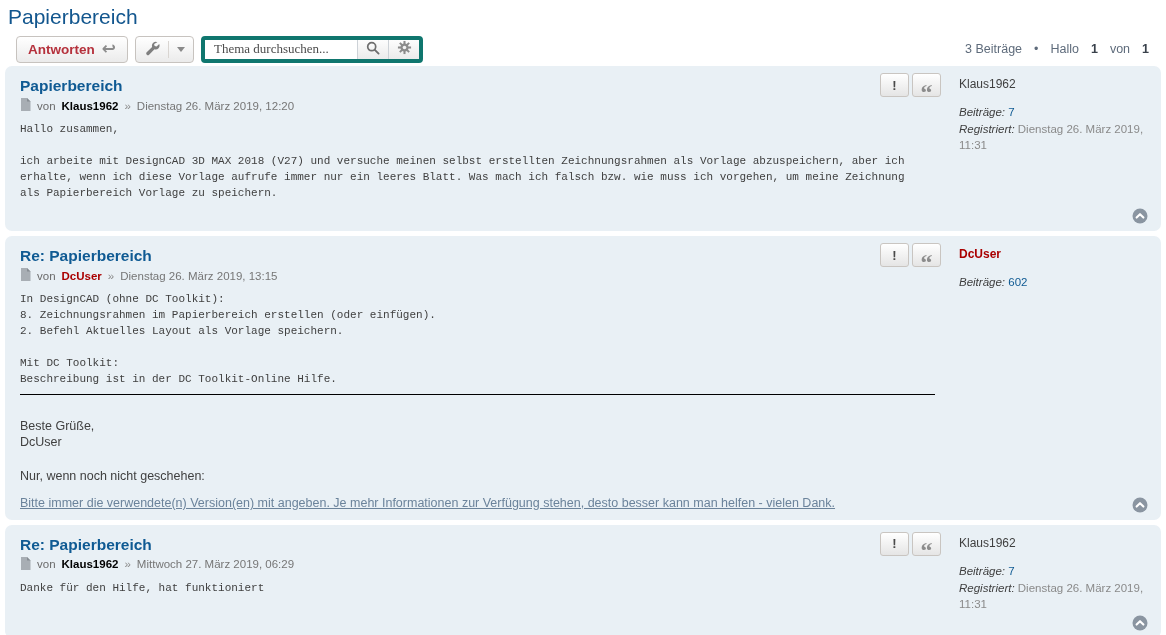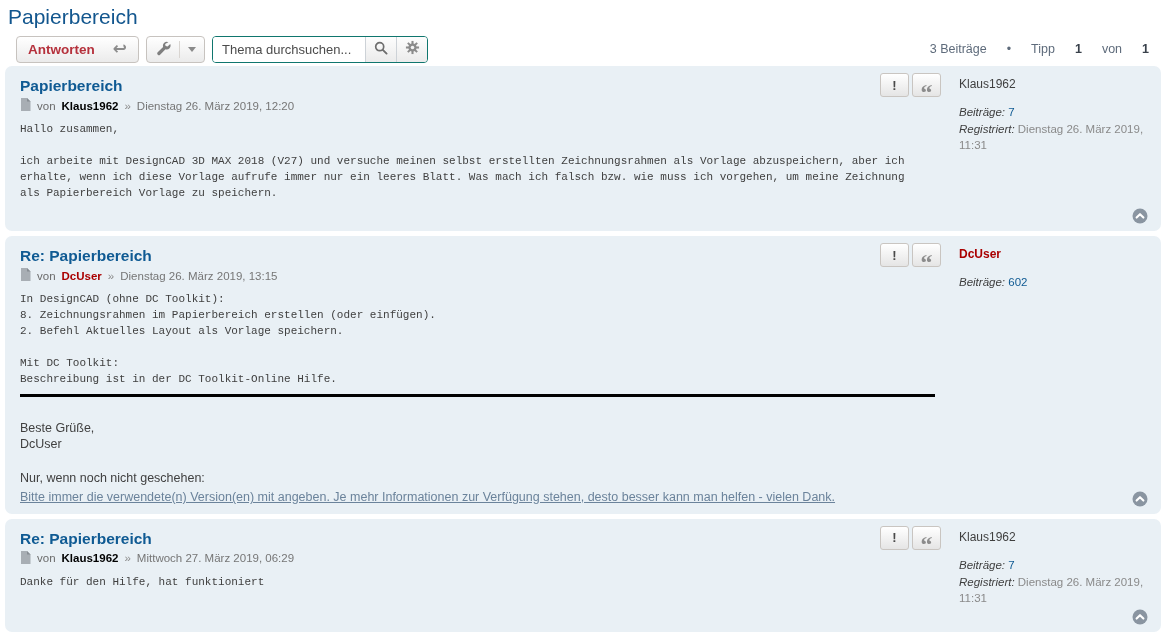--- a/index.html
+++ b/index.html
@@ -13,44 +13,44 @@
   
   .page-header { padding:3px 8px 0 8px; }
   .topic-page-title {
     font-size:21px; font-weight:400; color:#12568E;
     margin:2px 0 7px 0; line-height:1.1;
   }
   .toolbar { display:flex; align-items:center; gap:7px; padding:0 8px; height:28px; }
   .btn {
     height:27px; border:1px solid #C7C3BF; border-radius:4px;
     background:linear-gradient(#ffffff,#ebebeb);
-    display:inline-flex; align-items:center; padding:0 11px; gap:18px;
+    display:inline-flex; align-items:center; padding:0 11px; gap:7px;
     cursor:pointer; font-family:inherit;
   }
   .reply-label { color:#B5313C; font-weight:bold; font-size:13.5px; }
   .reply-arrow { color:#8C8C8C; font-size:17px; font-weight:bold; line-height:1;
                  font-family:"DejaVu Sans", sans-serif; margin-top:-2px; }
   .tools-btn { padding:0 8px; gap:8px; }
   .tools-sep { width:1px; height:17px; background:#D9D5D1; }
   .caret-down { width:0; height:0; border:4px solid transparent; border-top:5px solid #8A8A8A; margin-top:5px; }
   .search-group {
     display:flex; align-items:stretch; height:27px;
-    border:1px solid #0f766e; border-radius:4px; background:#fff; overflow:hidden;
+    border:4px solid #0f766e; border-radius:4px; background:#fff; overflow:hidden;font-family:Liberation Serif, serif;
   }
   .search-input {
     border:none; outline:none; width:152px; padding:0 9px;
     font-size:13px; color:#333; font-family:inherit; background:#fff;
   }
   .search-input::placeholder { color:#4c4c4c; opacity:1; }
   .seg {
     width:31px; border:none; border-left:1px solid #CDD2D7;
     background:linear-gradient(#fdfdfd,#ebebeb);
     display:flex; align-items:center; justify-content:center; cursor:pointer;
   }
-  .topic-meta { margin-left:auto; font-size:12.5px; color:#5E6B7B; display:flex; gap:20px; align-items:center; padding-right:1px; }
+  .topic-meta { margin-left:auto; font-size:12.5px; color:#5E6B7B; display:flex; gap:12px; align-items:center; padding-right:1px; }
   .topic-meta b { color:#39414B; }
   
   .post {
     position:relative; margin:3px 5px 5px 5px;
     background:#E9F0F5; border-radius:7px;
     display:flex; align-items:stretch;
   }
   .post.p1 { min-height:165px; }
   .post.p2 { min-height:275px; }
   .post.p3 { min-height:113px; }
@@ -69,24 +69,24 @@
     width:29px; height:24px; border:1px solid #C9C5C1; border-radius:3px;
     background:linear-gradient(#ffffff,#e5e5e5);
     display:flex; align-items:center; justify-content:center; cursor:pointer; font-family:inherit;
   }
   .report-glyph { font-weight:bold; color:#4A4A4A; font-size:13px; line-height:1; }
   .quote-glyph {
     font-family:"Liberation Serif", serif; font-weight:bold; color:#8C8C8C;
     font-size:24px; line-height:0; margin-top:13px;
   }
   .signature {
-    margin-top:6px; padding-top:6px; border-top:3px solid #000000;
+    margin-top:6px; padding-top:6px; border-top:1px solid #000000;
     font-size:12.5px; color:#404040; line-height:1.35; white-space:pre-line; max-width:918px;
   }
-  .sig-link { color:#6B839B; text-decoration:underline; cursor:pointer; display:inline-block; margin-top:2px; }
+  .sig-link { color:#6B839B; text-decoration:underline; cursor:pointer; display:inline-block; margin-top:10px; }
   
   .postprofile { width:214px; padding:11px 10px 10px 12px; font-size:11.5px; color:#4A4A4A; flex-shrink:0; }
   .profile-username { display:block; font-size:12px; margin-bottom:13px; cursor:pointer; text-decoration:none; }
   .profile-line { line-height:1.45; }
   .plabel { color:#3E3E3E;font-style:italic; }
   .posts-count { color:#0F5A93; cursor:pointer; }
   .reg-date { color:#8A8A8A; }
   .back2top { position:absolute; right:13px; bottom:7px; width:16px; height:16px; cursor:pointer; line-height:0; }
 </style>
 </head>
@@ -129,21 +129,21 @@
               <circle cx="8" cy="8" r="4.3"></circle>
             </g>
             <circle cx="8" cy="8" r="1.9" fill="#f2f2f2"></circle>
           </svg>
         </span>
       </button>
     </div>
     <div class="topic-meta">
       <span>3 Beiträge</span>
       <span>•</span>
-      <span>Tipp</span>
+      <span>Hallo</span>
       <b>1</b>
       <span>von</span>
       <b>1</b>
     </div>
   </div>
 </div>
 
 <div class="post p1">
   <div class="postbody">
     <div class="post-ctrls">

